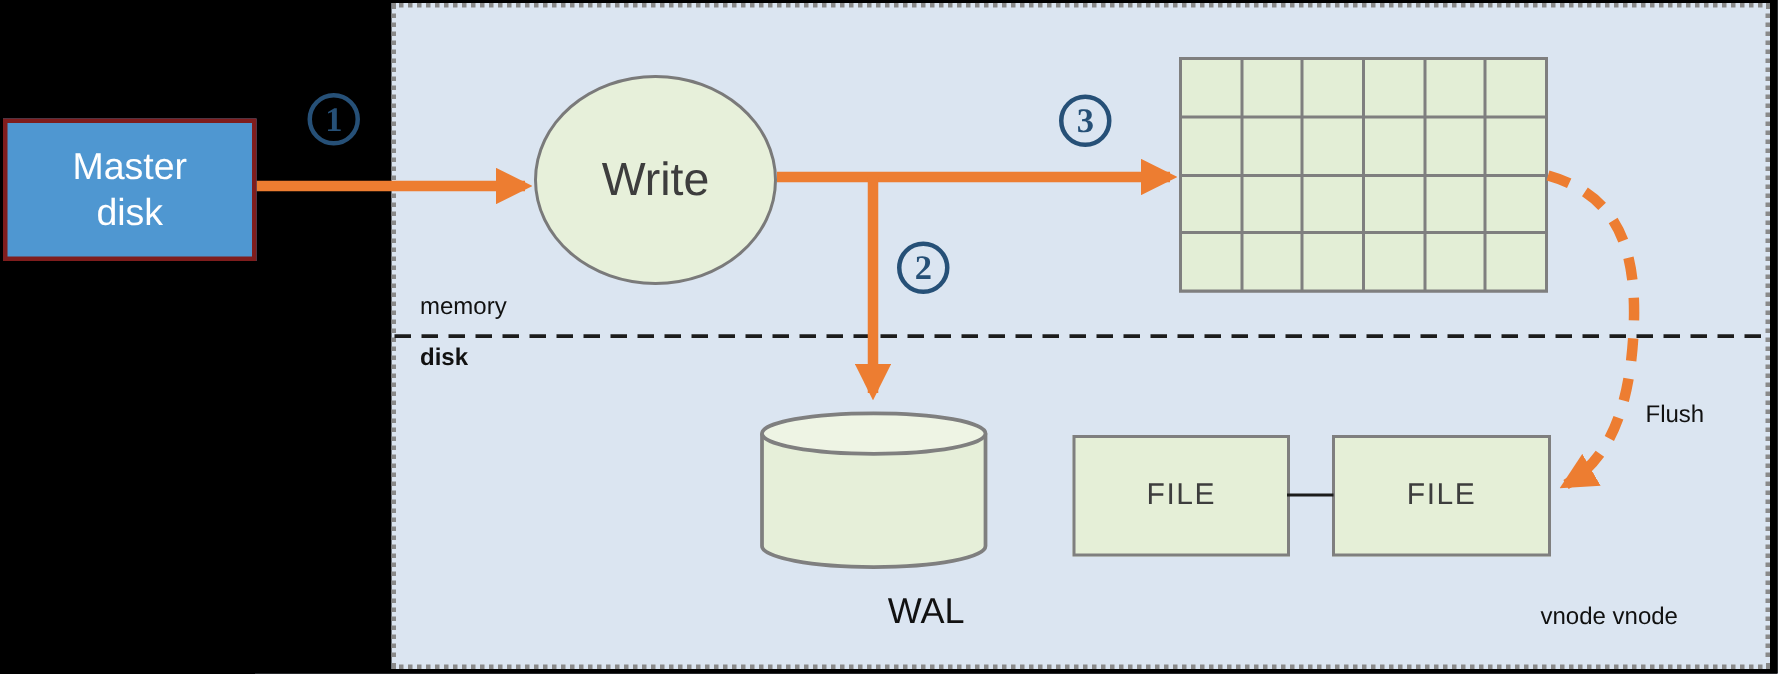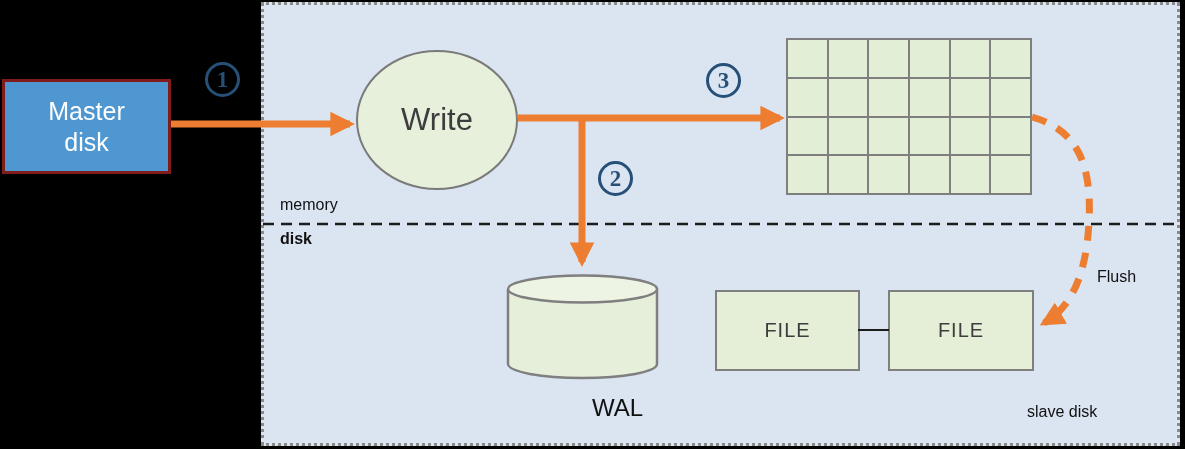--- a/index.html
+++ b/index.html
@@ -151,15 +151,15 @@
     <span>2</span>
   </div>
   <div class="stepnum" id="step3">
     <span>3</span>
   </div>
 
   <div class="lbl" id="lbl-memory">memory</div>
   <div class="lbl" id="lbl-disk">disk</div>
   <div class="lbl" id="lbl-wal">WAL</div>
   <div class="lbl" id="lbl-flush">Flush</div>
-  <div class="lbl" id="lbl-slave">slave disk</div>
+  <div class="lbl" id="lbl-slave">vnode vnode</div>
 
 </div>
 
 </body></html>

